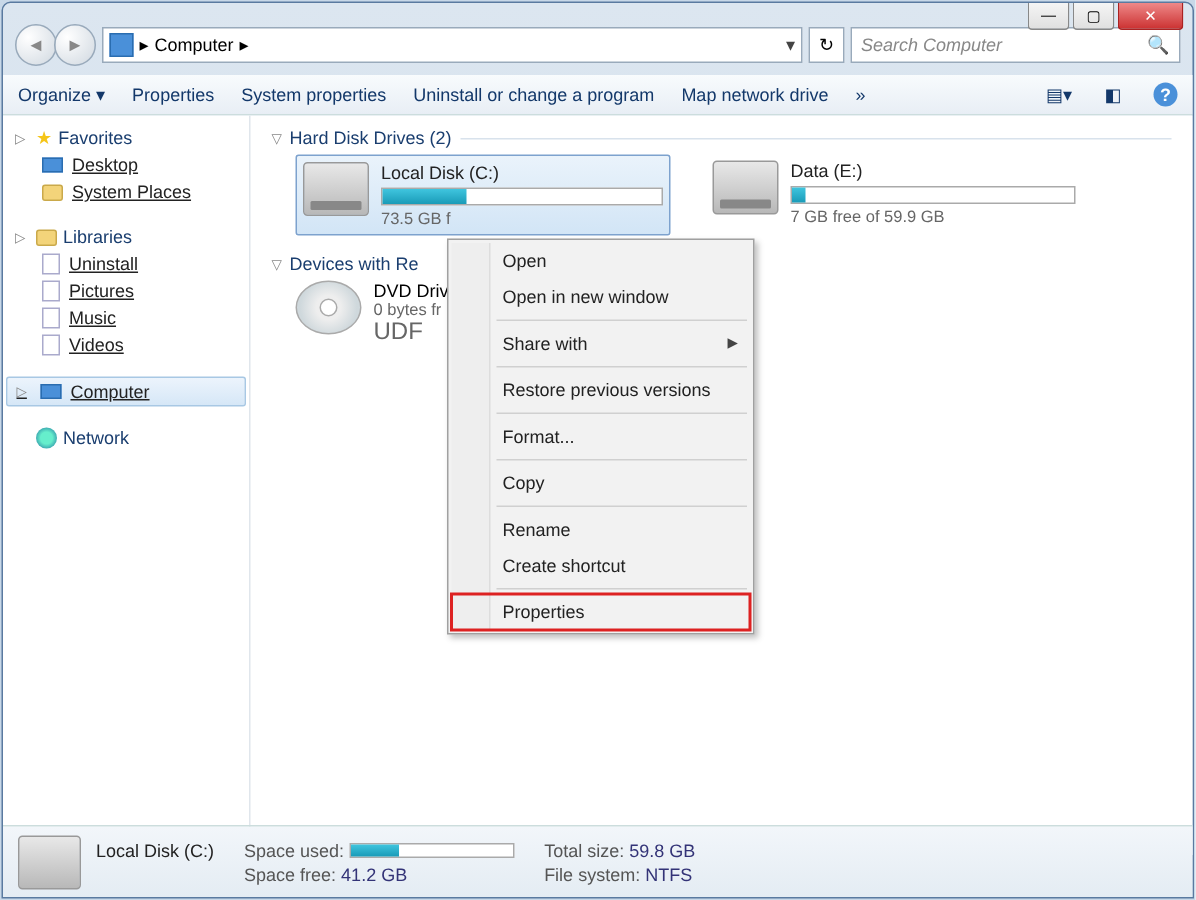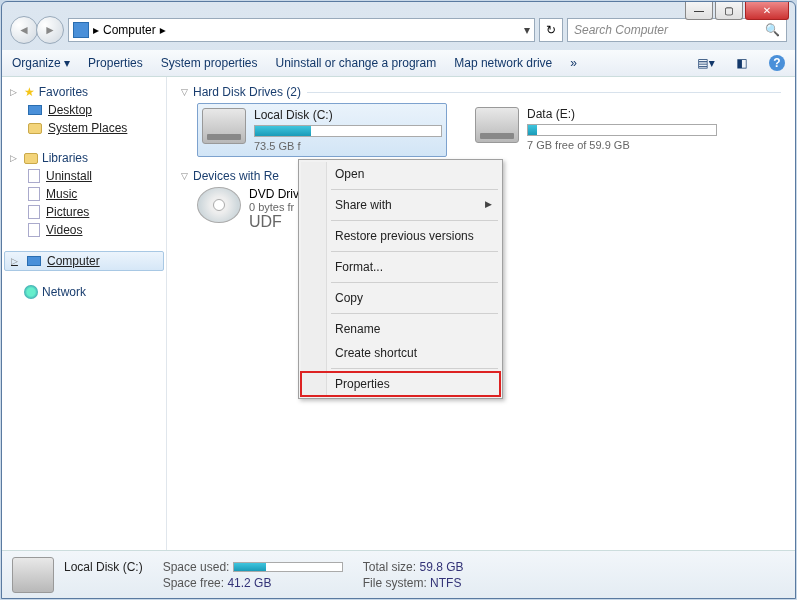--- a/index.html
+++ b/index.html
@@ -149,25 +149,25 @@
           <span class="arrow">▷</span>
           <span class="folder icon-sm"></span>
           <span>Libraries</span>
         </div>
         <div class="side-item">
             <span class="page icon-sm"></span>
             <span>Uninstall</span>
           </div>
         <div class="side-item">
             <span class="page icon-sm"></span>
+            <span>Pictures</span>
+          </div>
+        <div class="side-item">
+            <span class="page icon-sm"></span>
             <span>Music</span>
-          </div>
-        <div class="side-item">
-            <span class="page icon-sm"></span>
-            <span>Pictures</span>
           </div>
         <div class="side-item">
             <span class="page icon-sm"></span>
             <span>Videos</span>
           </div>
       </div>
       <div class="side-group">
         <div class="side-head sel side-item" style="padding-left:6px;">
           <span class="arrow">▷</span>
           <span class="monitor icon-sm"></span>
@@ -223,20 +223,21 @@
           <div style="color:#666;font-size:11px;">0 bytes fr</div>
           <div style="color:#666;font-size:16px;">UDF</div>
         </div>
       </div>
     </div>
   </div>
 
   <div class="context-menu">
     <div class="cm-gutter"></div>
     <div class="cm-item" style="font-weight:normal;">Open</div>
+    <div class="cm-item">Open in new window</div>
     <div class="cm-sep"></div>
     <div class="cm-item">
       <span>Share with</span>
       <span class="sub">▶</span>
     </div>
     <div class="cm-sep"></div>
     <div class="cm-item">Restore previous versions</div>
     <div class="cm-sep"></div>
     <div class="cm-item">Format...</div>
     <div class="cm-sep"></div>

